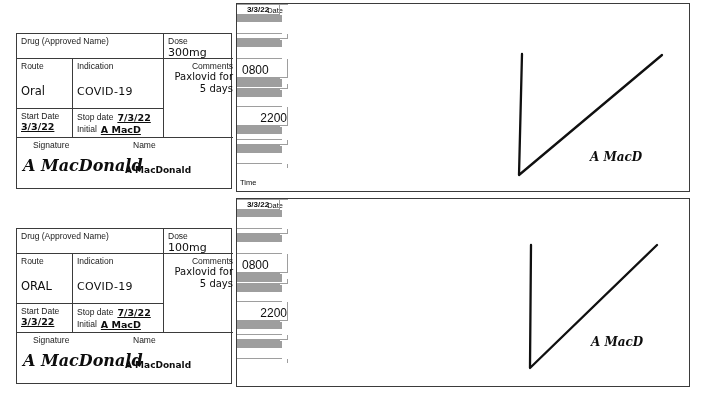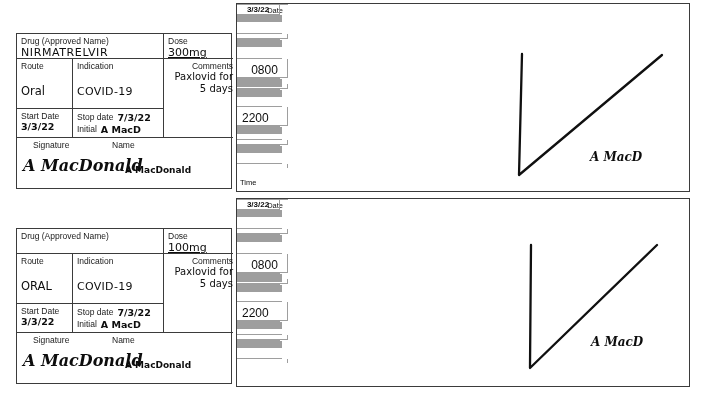--- a/index.html
+++ b/index.html
@@ -17,23 +17,23 @@
   #block-0{top:3px;}
   #block-1{top:198px;}
 
   
   .grid-wrap{position:absolute;left:236px;top:0;width:454px;height:189px;}
   .grid-table{width:100%;height:100%;border:1px solid var(--bd);display:flex;
     flex-direction:column;background:#fff;}
   .grow{display:flex;min-height:0;flex-direction:column;}
   .grow:nth-child(1){height:30px;}
   .grow:nth-child(2){height:25px;}
-  .grow:nth-child(3){height:25px;text-align:center;}
+  .grow:nth-child(3){height:25px;}
   .grow:nth-child(4){height:23px;}
-  .grow:nth-child(5){height:33px;}
+  .grow:nth-child(5){height:33px;text-align:right;}
   .grow:nth-child(6){height:24px;}
   .grow:nth-child(7){flex:1;}
   .cell{position:relative;flex:0 0 auto;width:45px;
     border-right:1px solid var(--gl);border-bottom:1px solid var(--gl);}
   .grow>.cell:first-child{width:51px;}
   .grow>.cell:nth-child(2){width:43px;}
   .grow>.cell:last-child{flex:1;border-right:none;}
   .grow:last-child>.cell{border-bottom:none;}
   .shaded{background:var(--shade);}
   .corner .c-date{position:absolute;top:2px;right:4px;font-size:7.5px;}
@@ -62,41 +62,40 @@
     border-right:1px solid var(--bd);border-bottom:1px solid var(--bd);}
   .f-ind{left:56px;top:25px;width:91px;height:50px;
     border-right:1px solid var(--bd);border-bottom:1px solid var(--bd);}
   .f-com{left:147px;top:25px;width:69px;height:79px;border-bottom:1px solid var(--bd);text-align:right;}
   .f-start{left:0;top:75px;width:56px;height:29px;
     border-right:1px solid var(--bd);border-bottom:1px solid var(--bd);}
   .f-stop{left:56px;top:75px;width:91px;height:29px;padding-top:3px;
     border-right:1px solid var(--bd);border-bottom:1px solid var(--bd);}
   .f-sig{position:absolute;left:0;top:104px;width:216px;height:52px;}
   .drugname{font-size:11px;letter-spacing:0.6px;}
-  .dosev{font-size:11px;text-decoration:underline;}
+  .dosev{font-size:11px;}
   .routev{font-size:11.5px;margin-top:13px;}
   .indv{font-size:11px;letter-spacing:0.3px;margin-top:14px;}
   .comv{font-size:10px;line-height:12px;}
-  .datev{font-weight:bold;font-size:9.5px;}
+  .datev{font-weight:bold;font-size:9.5px;text-decoration:underline;}
   .f-stop .line{display:flex;gap:4px;align-items:flex-start;margin-bottom:1px;}
   .sig-l{position:absolute;left:16px;top:2px;}
-  .name-l{position:absolute;left:95px;top:2px;}
+  .name-l{position:absolute;left:116px;top:2px;}
   .script{position:absolute;left:6px;top:18px;font-family:"DejaVu Serif",serif;
     font-style:italic;font-weight:bold;font-size:16px;white-space:nowrap;}
   .name-v{position:absolute;left:108px;top:27px;font-family:"DejaVu Sans",sans-serif;
     font-weight:bold;font-size:9px;white-space:nowrap;}
 </style>
 </head>
 <body>
 
 <section class="block" id="block-0">
   <div class="form">
     <div class="f-cell f-drug">
       <div class="lbl">Drug (Approved Name)</div>
-      <div class="val drugname">NIRMATRELVIR</div>
     </div>
     <div class="f-cell f-dose">
       <div class="lbl">Dose</div>
       <div class="val dosev">300mg</div>
     </div>
     <div class="f-cell f-route">
       <div class="lbl">Route</div>
       <div class="val routev">Oral</div>
     </div>
     <div class="f-cell f-ind">

